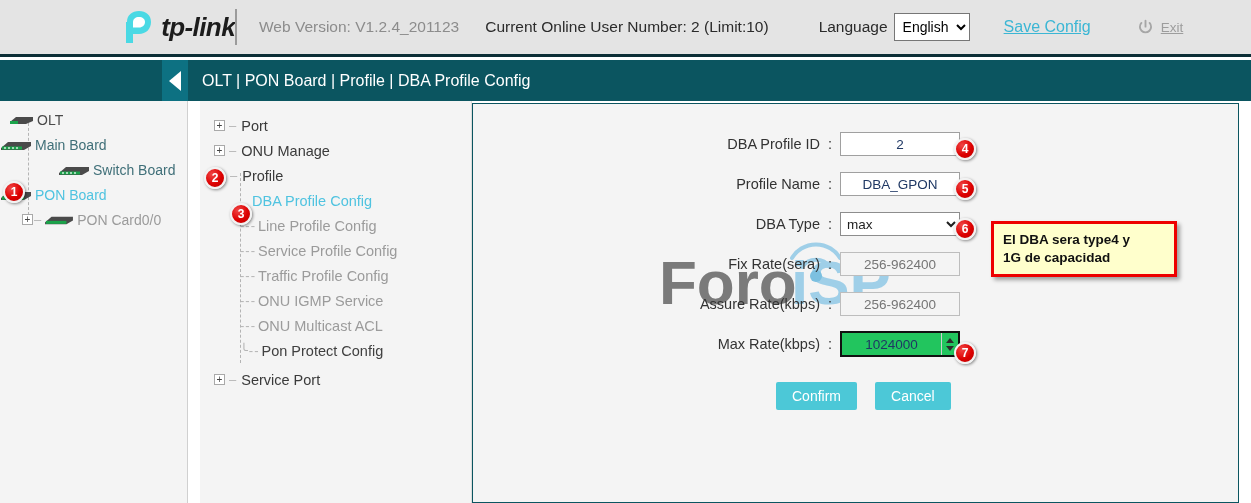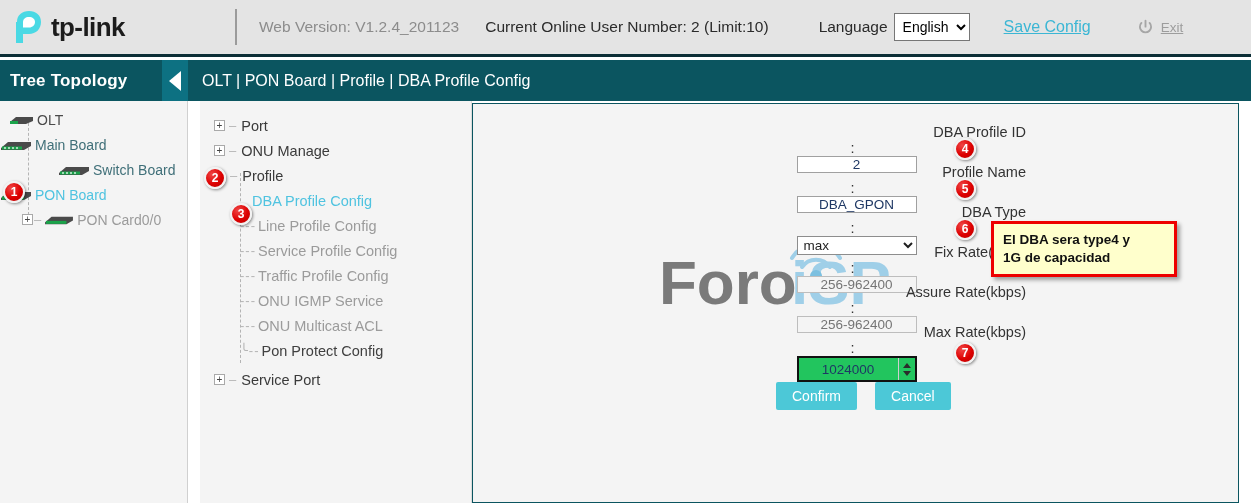--- a/index.html
+++ b/index.html
@@ -14,22 +14,23 @@
   
   .topbar {
     position: absolute; left: 0; top: 0;
     width: 1251px; height: 57px;
     background: #e4e4e4;
     border-bottom: 3px solid #0c2e36;
     display: flex; align-items: center;
   }
   .logo-wrap {
     width: 235px; height: 57px;
-    display: flex; align-items: center; justify-content: flex-start;
+    display: flex; align-items: center; justify-content: flex-end;
     padding-left: 10px;
+    font-style: italic;
   }
   .tp-logo { display: flex; align-items: center; gap: 3px; }
   .tp-mark { width: 38px; height: 34px; }
   .tp-word {
     font-size: 26px; font-weight: bold; color: #1c1c1c;
     letter-spacing: -0.6px; font-family: "Liberation Sans", sans-serif;
   }
   .hdr-sep {
     width: 2px; height: 36px; background: #9b9b9b;
     margin: 0 22px 0 0;
@@ -174,21 +175,21 @@
     pointer-events: none; user-select: none;
   }
 
   
   .form {
     position: absolute; left: 0; top: 20px;
     width: 767px;
   }
   .frow {
     display: flex; align-items: center;
-    height: 40px; position: relative; flex-direction: column;
+    height: 40px; position: relative;
   }
   .flabel {
     width: 355px; text-align: right;
     font-size: 14.5px; color: #333;
     padding-right: 8px;
   }
   .fcolon { font-size: 14.5px; color: #333; margin-right: 8px; }
   .finput {
     width: 120px; height: 24px;
     border: 1px solid #a0a0a0;
@@ -327,21 +328,20 @@
     <svg class="pwr-icon" viewBox="0 0 20 20">
       <path d="M10 2 L10 9" stroke="#a6a6a6" stroke-width="2.2" fill="none" stroke-linecap="round"></path>
       <path d="M5.2 4.6 A6.6 6.6 0 1 0 14.8 4.6" stroke="#a6a6a6" stroke-width="2.2" fill="none" stroke-linecap="round"></path>
     </svg>
     <a class="exit-link">Exit</a>
   </div>
 </div>
 
 <div class="sidebar">
   <div class="tree-header">
-    <span class="tree-header-title">Tree Topology</span>
     <div class="tree-collapse">
       <div class="tri-left"></div>
     </div>
   </div>
 
   <div class="tree-body">
 
     <div class="dash-v" style="left:28px; top:22px; height:92px;"></div>
 
     <div class="tnode" style="padding-left:8px;">

